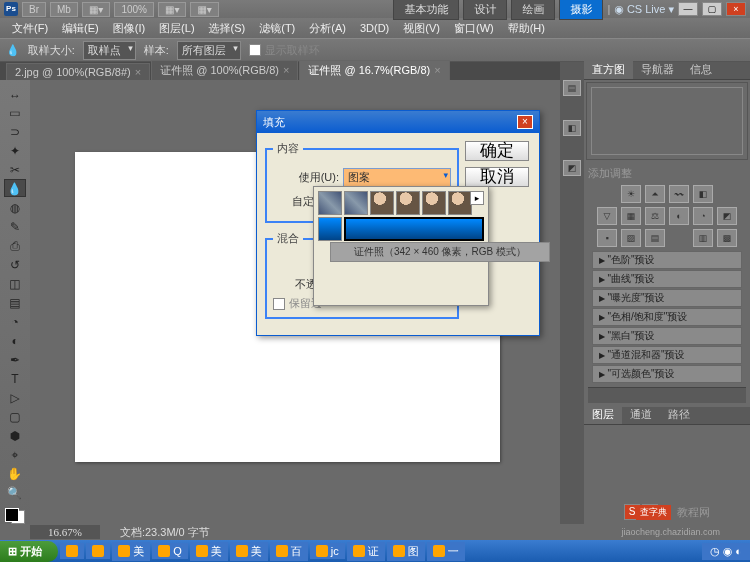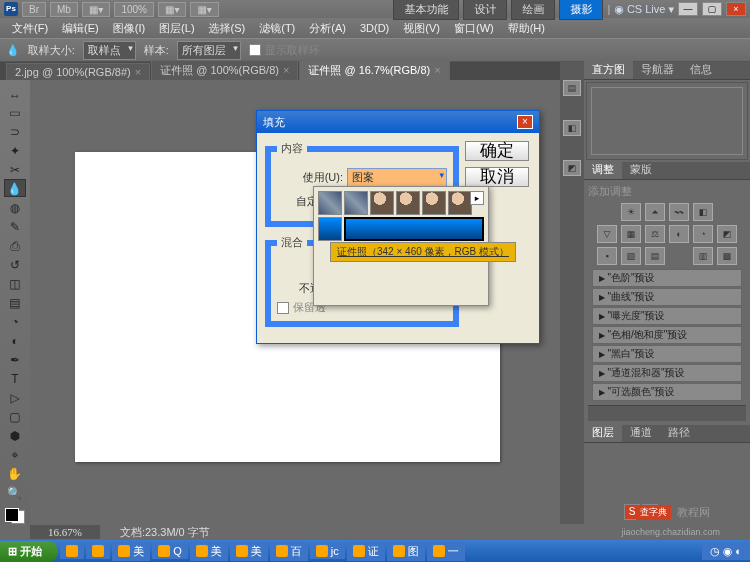--- a/index.html
+++ b/index.html
@@ -53,41 +53,41 @@
 .taskbar .ti { background:#3c75c8; padding:2px 6px; display:flex; align-items:center; gap:3px; }
 .taskbar .ti .ic { width:12px; height:12px; background:#ffa500; border-radius:2px; }
 .taskbar .tray { margin-left:auto; padding:2px 8px; background:#3c75c8; }
 .watermark { position:absolute; right:40px; bottom:42px; color:#999; font-size:12px; display:flex; align-items:center; gap:6px; }
 .watermark .logo { background:#d04020; color:#fff; padding:1px 4px; font-size:9px; }
 
 .modal { position:absolute; top:110px; left:256px; width:284px; background:#ece9d8; border:1px solid #0a5cd0; box-shadow:2px 2px 6px rgba(0,0,0,0.4); }
 .modal .mtitle { height:22px; background:linear-gradient(#3a7cd0,#0a5cd0); color:#fff; display:flex; align-items:center; padding:0 6px; font-size:12px; }
 .modal .mtitle .mclose { margin-left:auto; width:16px; height:14px; background:#d04020; color:#fff; text-align:center; line-height:12px; font-size:10px; border:1px solid #fff; }
 .modal .mbody { padding:8px; position:relative; }
-.fieldset { border:6px solid #3b82f6; padding:8px 6px 6px; margin-bottom:8px; }
+.fieldset { border:2px solid #3b82f6; padding:8px 6px 6px; margin-bottom:8px; }
 .fieldset legend { font-size:11px; padding:0 4px; color:#444; }
 .frow { display:flex; align-items:center; gap:4px; margin:4px 0; font-size:11px; color:#333; }
 .frow label { text-align:right; flex:0 0 66px; }
 .sel { border:1px solid #7a9cd0; background:#fdba74; padding:1px 4px; flex:1; font-size:11px; position:relative; }
 .sel .arr { position:absolute; right:2px; top:1px; color:#0a5cd0; font-size:9px; }
 .pat-swatch { width:16px; height:20px; border:1px solid #888; background:linear-gradient(#4a4aff,#fff); display:inline-block; vertical-align:middle; }
 .dlgbtn { width:64px; height:20px; border:1px solid #888; background:linear-gradient(#fff,#ddd); font-size:17px; text-align:center; line-height:18px; position:absolute; }
 .okbtn { top:8px; right:10px; }
 .cancelbtn { top:34px; right:10px; }
 .chk { display:flex; align-items:center; gap:4px; font-size:11px; color:#888; }
 .chk .box { width:12px; height:12px; border:1px solid #888; background:#fff; }
 
 .patpicker { position:absolute; top:186px; left:313px; width:176px; height:120px; background:#ece9d8; border:1px solid #888; box-shadow:2px 2px 6px rgba(0,0,0,0.4); padding:4px; }
 .patgrid { display:flex; flex-wrap:wrap; gap:2px; }
 .patgrid .p { width:24px; height:24px; border:1px solid #888; background:linear-gradient(45deg,#457,#89a,#457); }
 .patgrid .p.photo { background:radial-gradient(circle at 40% 30%, #e8c8a8 30%, #654 31%); }
 .patgrid .p.blue { background:linear-gradient(#08f,#048); }
 .patgrid .p.sel { border:2px solid #000; }
 .patpicker .menu-arr { position:absolute; right:4px; top:4px; width:14px; height:14px; border:1px solid #888; background:#fff; text-align:center; line-height:12px; font-size:9px; }
-.tooltip { position:absolute; top:242px; left:330px; background:#eab308; border:1px solid #888; padding:2px 6px; font-size:10px; color:#333; white-space:nowrap;text-decoration:underline; }
+.tooltip { position:absolute; top:242px; left:330px; background:#a3a3a3; border:1px solid #888; padding:2px 23px; font-size:10px; color:#333; white-space:nowrap; }
 .ime { position:absolute; right:92px; bottom:42px; display:flex; gap:2px; }
 .ime .b { width:16px; height:16px; background:#fff; border:1px solid #888; font-size:10px; text-align:center; line-height:14px; }
 .ime .b.s { background:#d04020; color:#fff; }
 </style>
 </head>
 <body>
 
 <div class="titlebar">
   <div class="ps-icon">Ps</div>
   <span class="tb-btn">Br</span>
@@ -182,24 +182,20 @@
   <div class="panels">
     <div class="ptabrow">
       <span class="act">直方图</span>
       <span>导航器</span>
       <span>信息</span>
     </div>
     <div class="histbody">
         <div class="inner"></div>
       </div>
 
-    <div class="ptabrow">
-      <span class="act">调整</span>
-      <span>蒙版</span>
-    </div>
     <div class="adjbody">
       <div>添加调整</div>
       <div class="adjrow">
         <span class="aicon">☀</span>
         <span class="aicon">⏶</span>
         <span class="aicon">〰</span>
         <span class="aicon">◧</span>
       </div>
       <div class="adjrow">
         <span class="aicon">▽</span>

